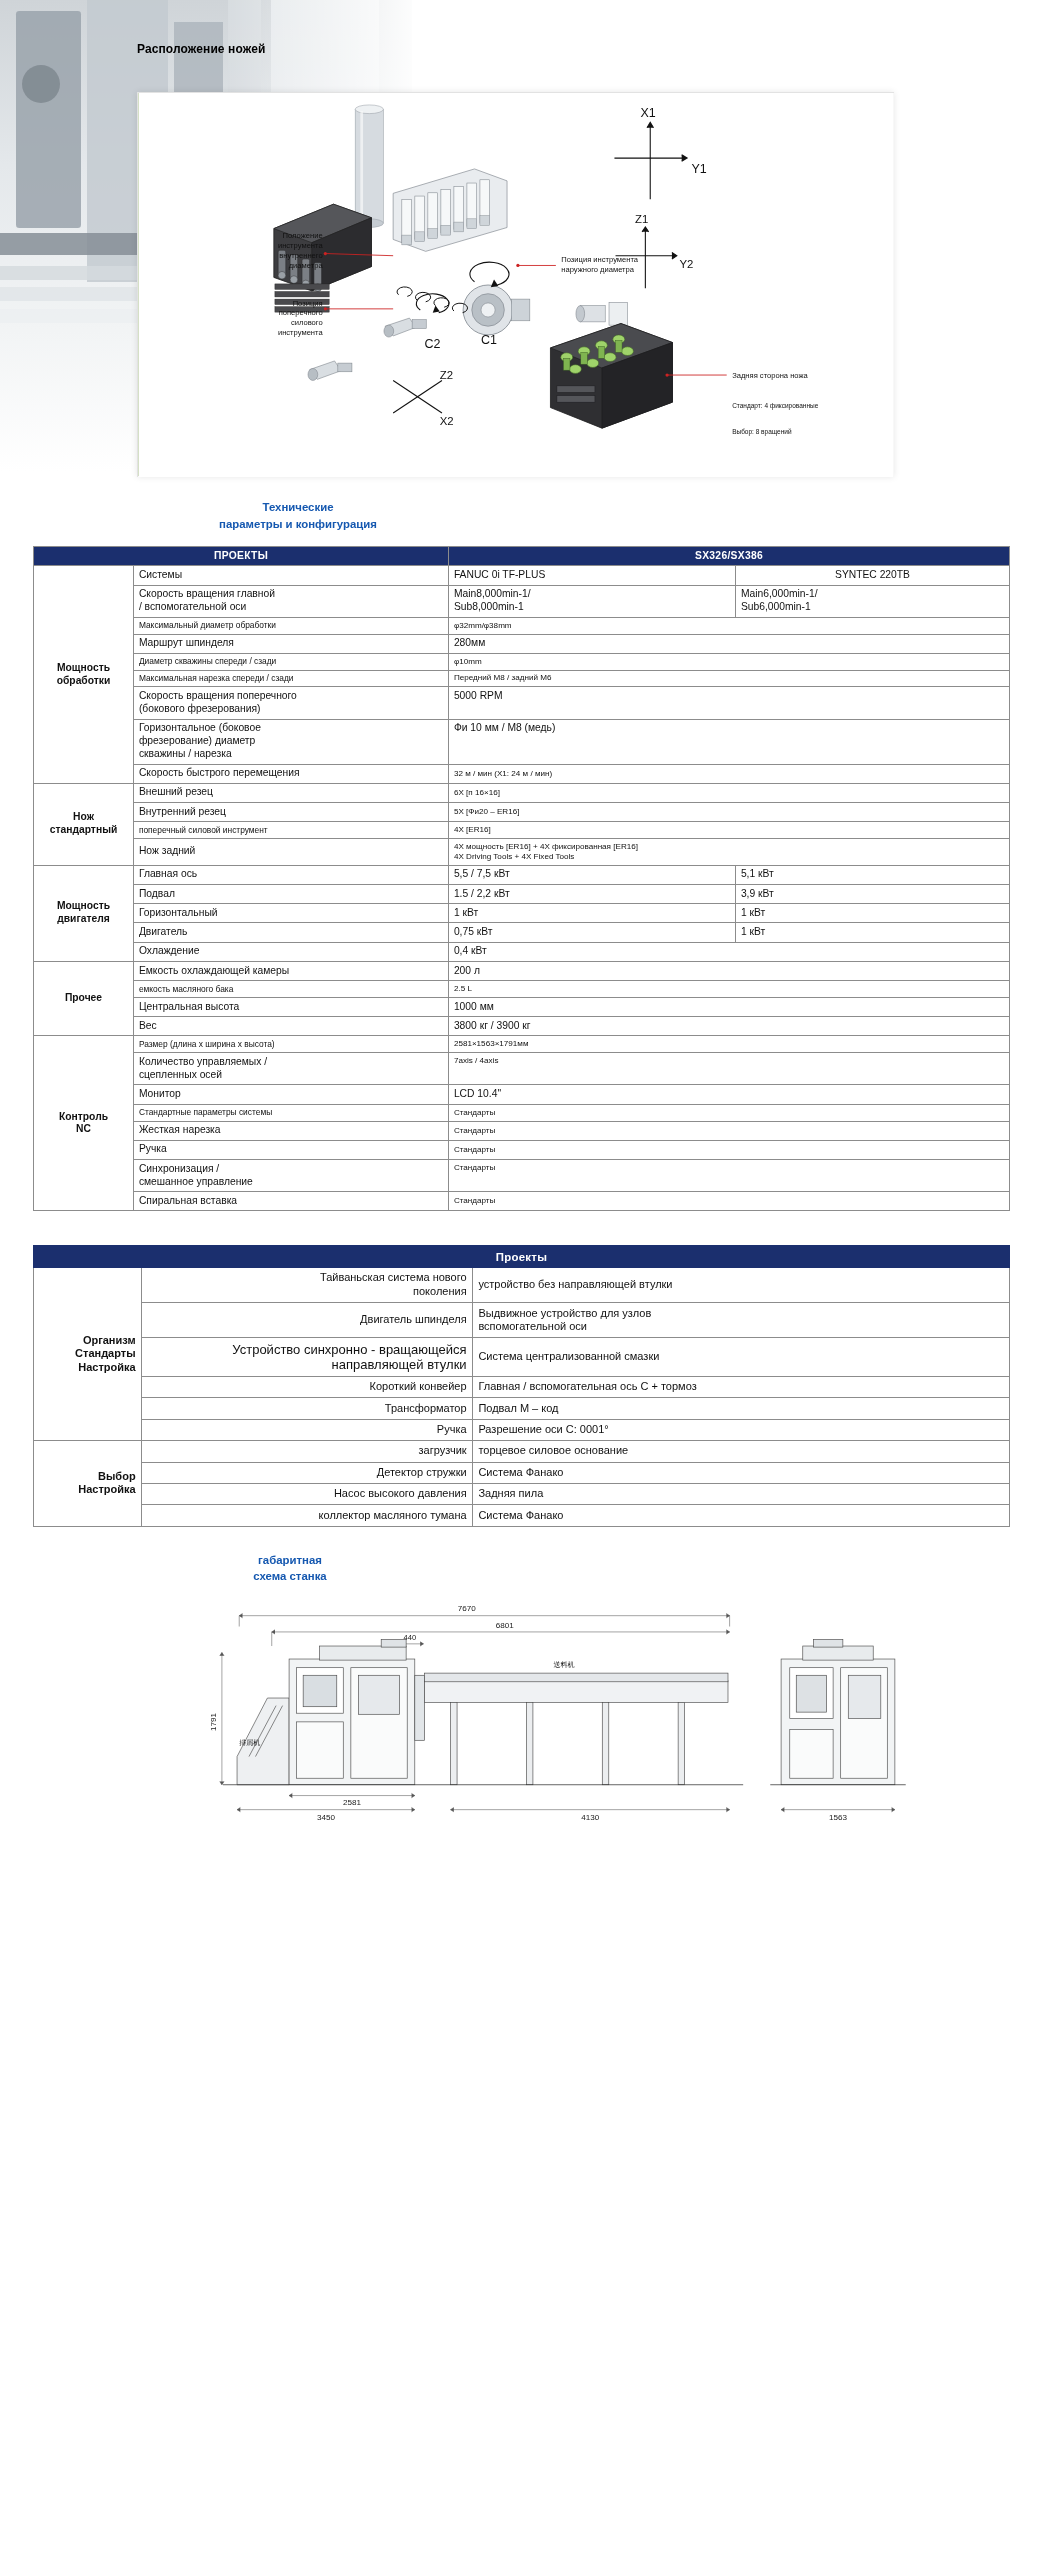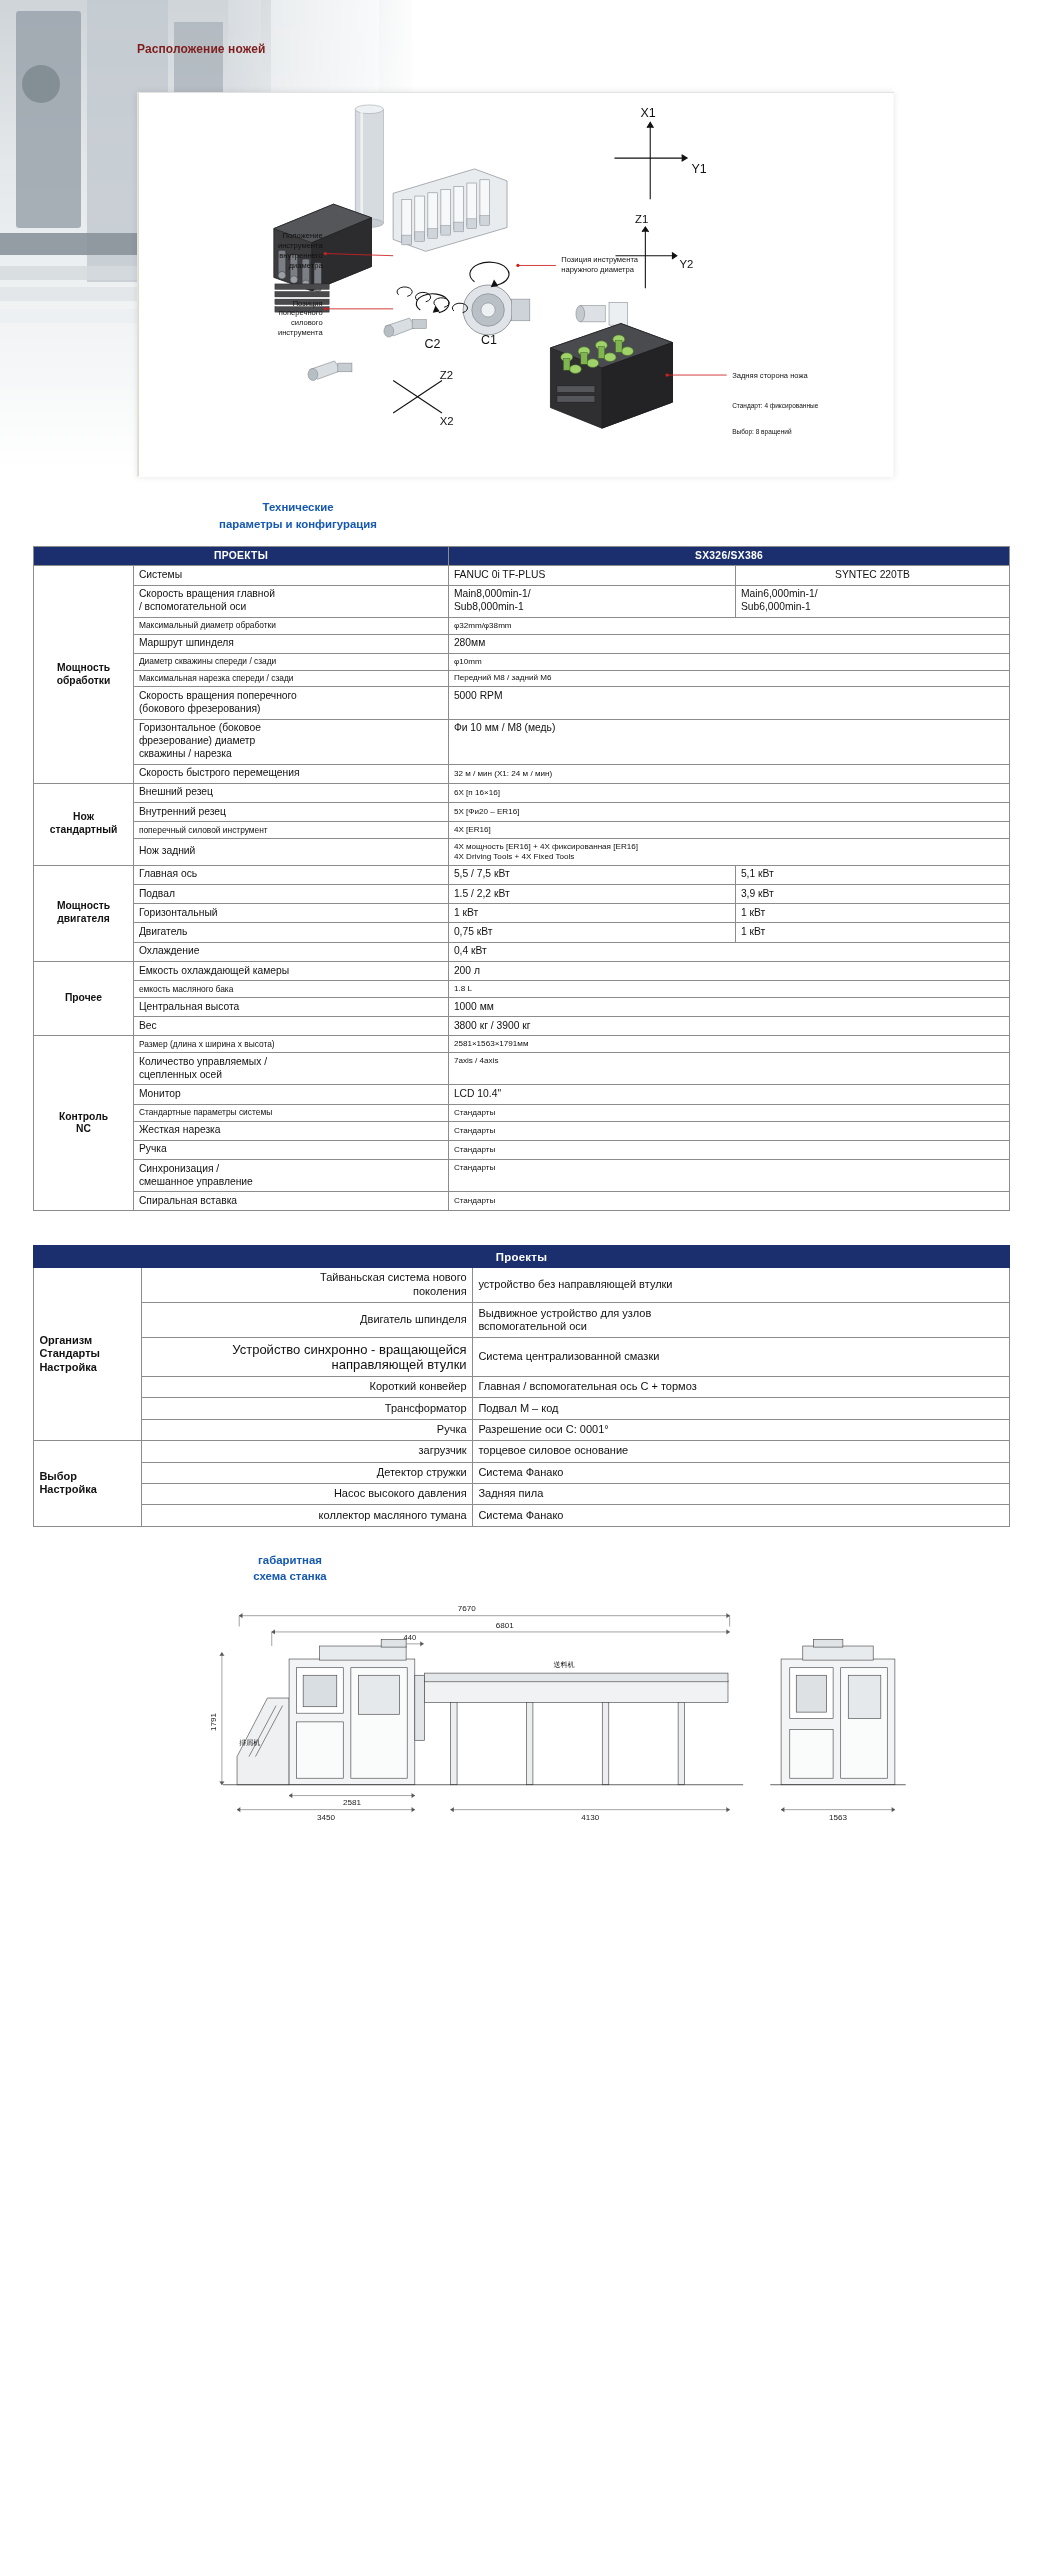--- a/index.html
+++ b/index.html
@@ -52,21 +52,21 @@
   .pb6 { left: 0;     top: 287px; width: 282px; height: 14px;  background:#e1e5e8; }
   .pb7 { left: 0;     top: 309px; width: 282px; height: 14px;  background:#eceff1; }
   .pb8 { left: 22px;  top: 65px; width: 38px;  height: 38px;  border-radius: 50%; background:#7f888f; }
   .pb9 { left: 228px; top: 0;     width: 33px;  height: 260px; background:#d8dde1; }
   .pb10{ left: 271px; top: 0;     width: 108px; height: 163px; background:#e8ebed; }
 
   .sec1-title {
     position: absolute;
     left: 137px; top: 42px;
     font-size: 12px; font-weight: bold;
-    color: #7f1d1d;
+    color: #000000;
     letter-spacing: 0.1px;
   }
 
   .diagram-box {
     position: absolute;
     left: 137px; top: 92px;
     width: 757px; height: 385px;
     background: #4d7c0f;
     border: 0.5px solid #e2e2e2;
     box-shadow: 0 0 6.5px rgba(0,0,0,.10);
@@ -155,21 +155,21 @@
     background: #fff;
   }
   table.opt .hdr-bar td {
     background: #1b2f6e !important;
     color: #fff !important;
     font-weight: bold;
     text-align: center;
     font-size: 11.4px;
     border-color: #1b2f6e;
   }
-  table.opt .grp { width: 108px; text-align: left; font-weight: bold; font-size: 11px; }
+  table.opt .grp { width: 108px; text-align: right; font-weight: bold; font-size: 11px; }
   table.opt .lbl { width: 331px; text-align: right; }
   table.opt .lbl.sm { font-size: 13px; line-height: 1.2; }
   col.o-grp { width: 108px; }
   col.o-lbl { width: 331px; }
   col.o-val { width: 537px; }
 
   
   .sec4-title {
     margin: 25px 0 0 0;
     width: 304px;
@@ -503,21 +503,21 @@
           <td class="val" colspan="2">0,4 кВт</td>
         </tr>
 
         <tr>
           <td class="grp" rowspan="4">Прочее</td>
           <td class="lbl">Емкость охлаждающей камеры</td>
           <td class="val" colspan="2">200 л</td>
         </tr>
         <tr>
           <td class="lbl sm">емкость масляного бака</td>
-          <td class="val sm" colspan="2">1.8 L</td>
+          <td class="val sm" colspan="2">2.5 L</td>
         </tr>
         <tr>
           <td class="lbl">Центральная высота</td>
           <td class="val" colspan="2">1000 мм</td>
         </tr>
         <tr>
           <td class="lbl">Вес</td>
           <td class="val" colspan="2">3800 кг / 3900 кг</td>
         </tr>
 

